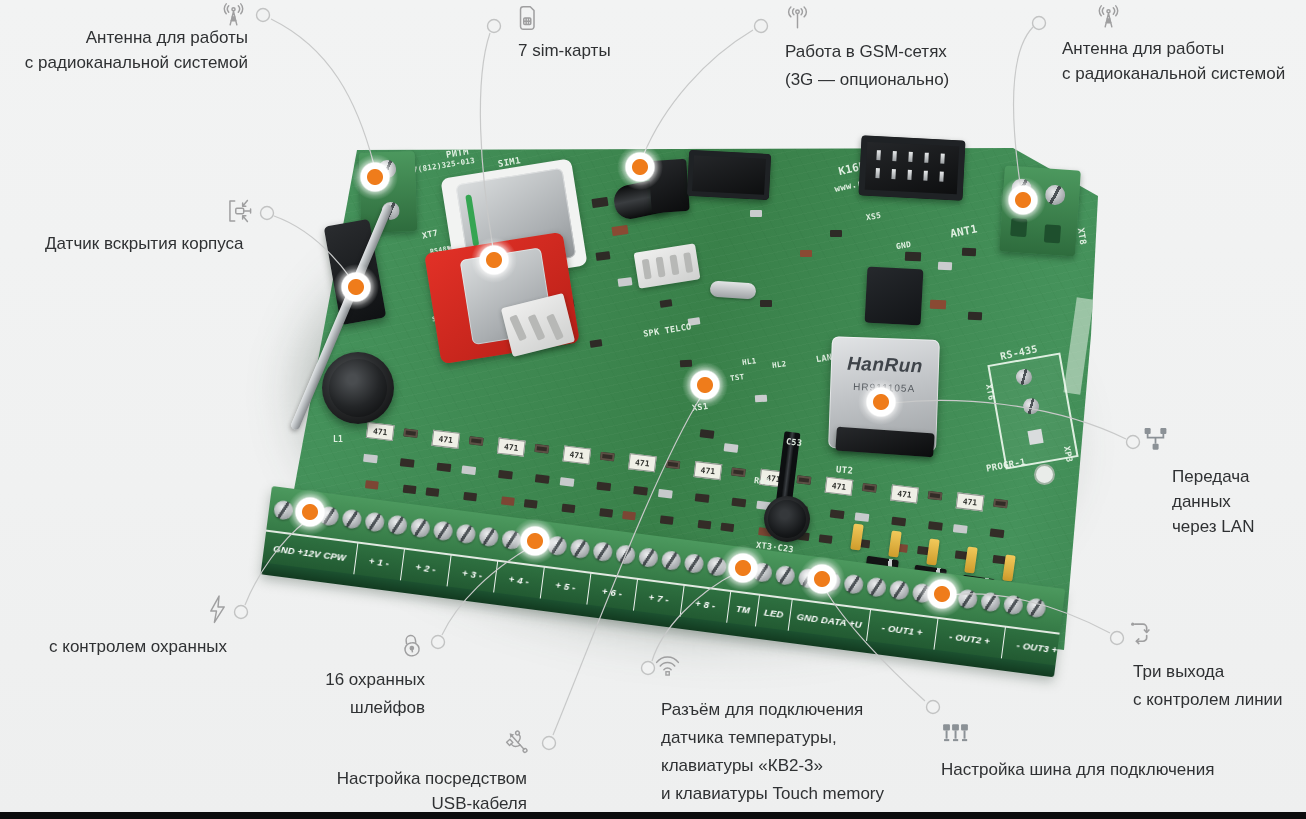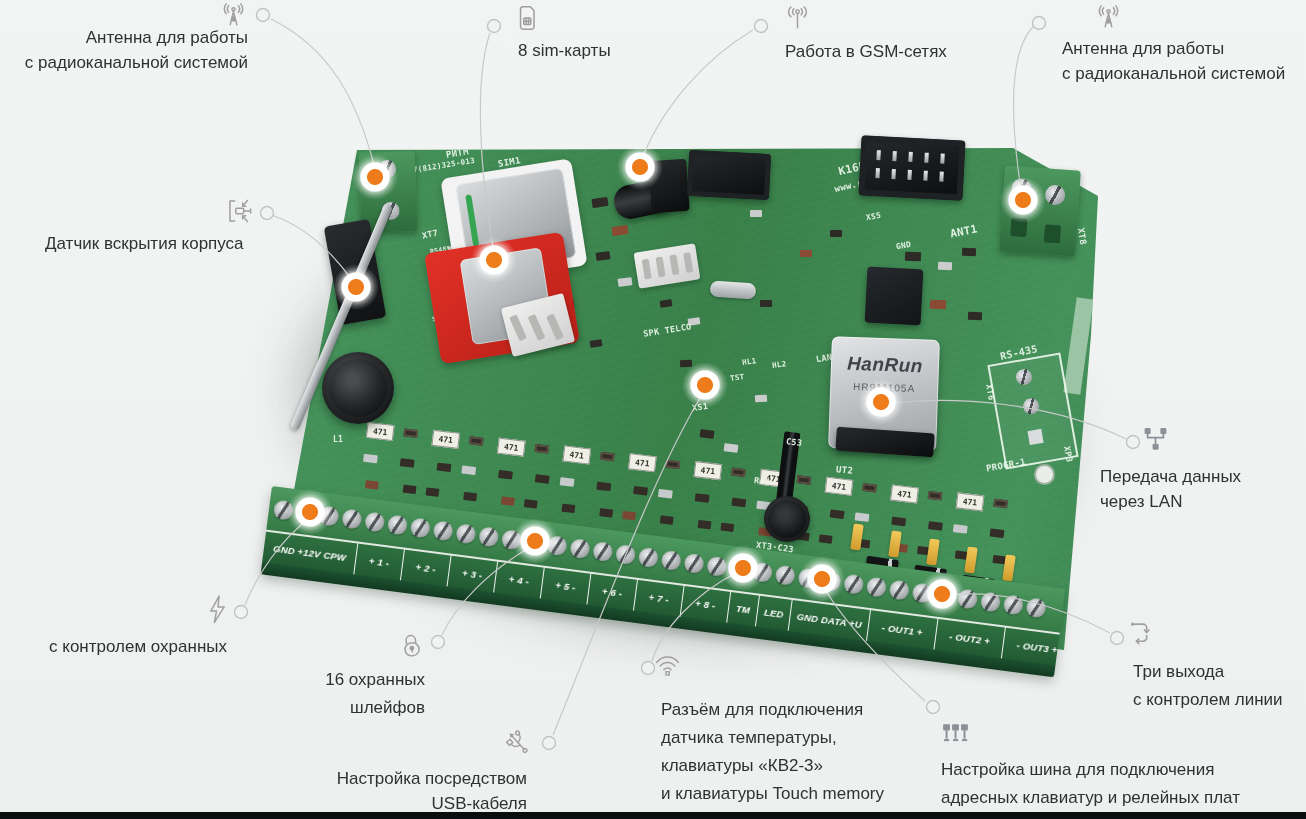--- a/index.html
+++ b/index.html
@@ -494,33 +494,34 @@
       <path d="M18 17 V19 a3.5 3.5 0 0 1 -3.5 3.5 H8.2"></path>
         <path d="M10.4 20.3 L8 22.5 L10.4 24.7"></path>
     </svg>
     </span>
 
   <div class="callout" style="left:0;top:25px;width:248px;text-align:right;">
     <div>Антенна для работы</div>
     <div>с радиоканальной системой</div>
   </div>
   <div class="callout" style="left:518px;top:38px;">
-    <div>8 sim-карты</div>
+    <div>7 sim-карты</div>
   </div>
   <div class="callout big" style="left:785px;top:38px;">
     <div>Работа в GSM-сетях</div>
+    <div>(3G — опционально)</div>
   </div>
   <div class="callout" style="left:1062px;top:36px;">
     <div>Антенна для работы</div>
     <div>с радиоканальной системой</div>
   </div>
   <div class="callout" style="left:45px;top:231px;width:212px;">
     <div>Датчик вскрытия корпуса</div>
   </div>
-  <div class="callout" style="left:1100px;top:464px;">
+  <div class="callout" style="left:1172px;top:464px;">
     <div>Передача данных</div>
     <div>через LAN</div>
   </div>
   <div class="callout" style="left:0;top:634px;width:227px;text-align:right;">
     <div>с контролем охранных</div>
   </div>
   <div class="callout big" style="left:300px;top:666px;width:125px;text-align:right;">
     <div>16 охранных</div>
     <div>шлейфов</div>
   </div>
@@ -529,21 +530,20 @@
     <div>USB-кабеля</div>
   </div>
   <div class="callout big" style="left:661px;top:696px;">
     <div>Разъём для подключения</div>
     <div>датчика температуры,</div>
     <div>клавиатуры «КВ2-3»</div>
     <div>и клавиатуры Touch memory</div>
   </div>
   <div class="callout big" style="left:941px;top:756px;">
     <div>Настройка шина для подключения</div>
-    <div>адресных клавиатур и релейных плат</div>
   </div>
   <div class="callout big" style="left:1133px;top:658px;">
     <div>Три выхода</div>
     <div>с контролем линии</div>
   </div>
 
   <div class="bottom-bar"></div>
 </div>
 
 </body></html>

